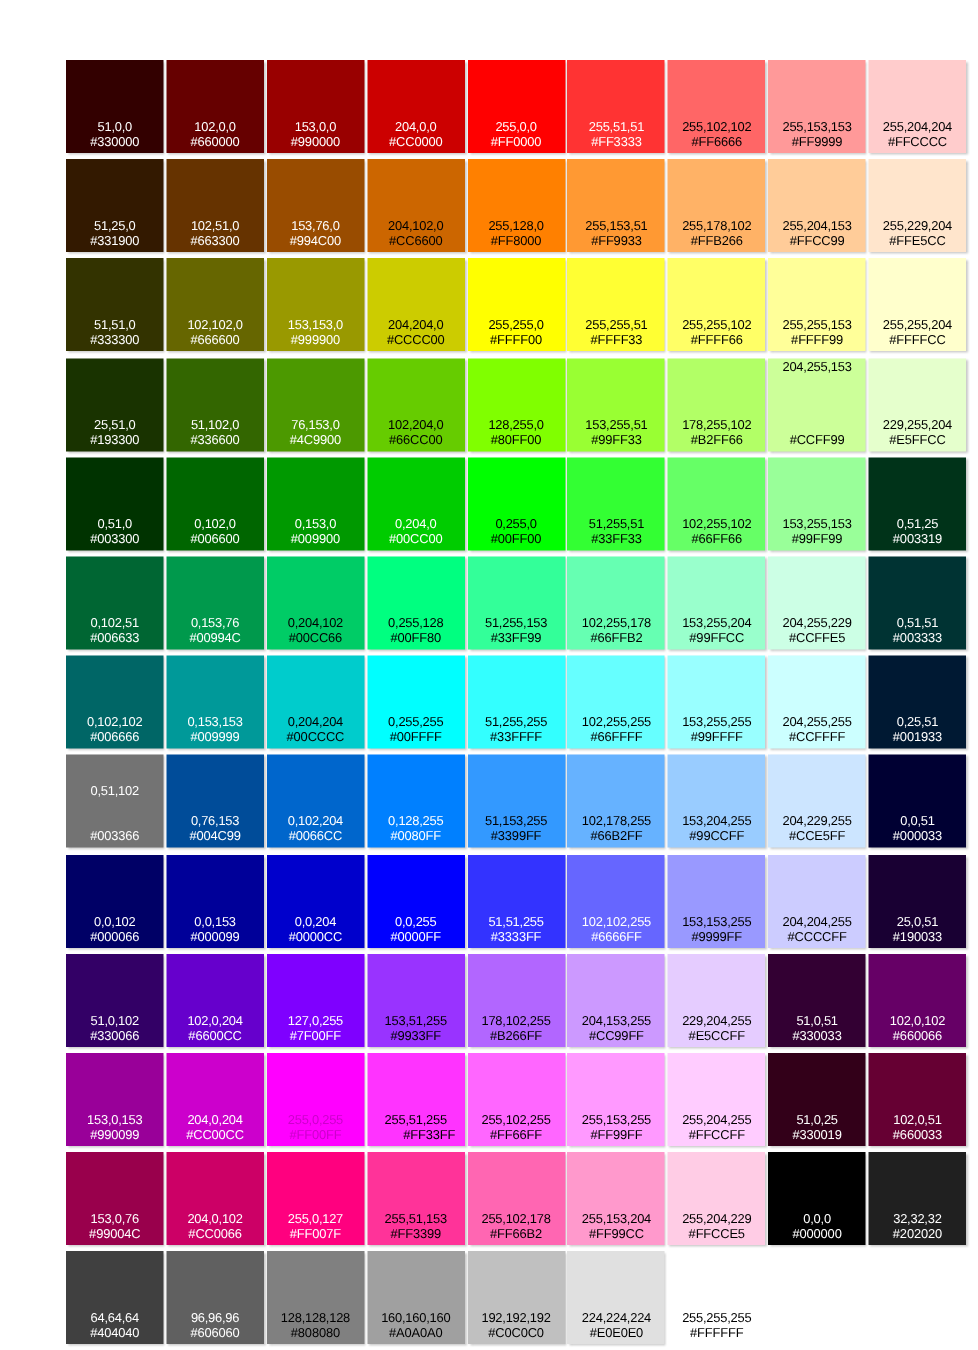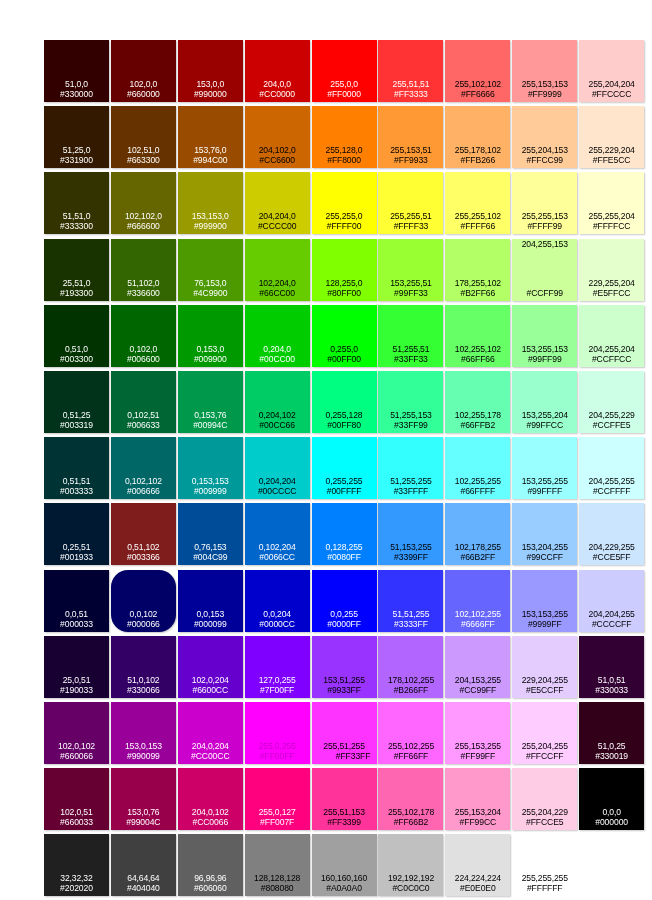--- a/index.html
+++ b/index.html
@@ -237,24 +237,20 @@
         <span class="swatch-hex" style="color: rgb(0, 0, 0);">#33FF33</span>
       </div>
       <div class="swatch" title="102,255,102  #66FF66" style="background: rgb(102, 255, 102);">
         <span class="swatch-rgb" style="color: rgb(0, 0, 0);">102,255,102</span>
         <span class="swatch-hex" style="color: rgb(0, 0, 0);">#66FF66</span>
       </div>
       <div class="swatch" title="153,255,153  #99FF99" style="background: rgb(153, 255, 153);">
         <span class="swatch-rgb" style="color: rgb(0, 0, 0);">153,255,153</span>
         <span class="swatch-hex" style="color: rgb(0, 0, 0);">#99FF99</span>
       </div>
-      <div class="swatch" title="204,255,204  #CCFFCC" style="background: rgb(204, 255, 204);">
-        <span class="swatch-rgb" style="color: rgb(0, 0, 0);">204,255,204</span>
-        <span class="swatch-hex" style="color: rgb(0, 0, 0);">#CCFFCC</span>
-      </div>
       <div class="swatch" title="0,51,25  #003319" style="background: rgb(0, 51, 25);">
         <span class="swatch-rgb" style="color: rgb(255, 255, 255);">0,51,25</span>
         <span class="swatch-hex" style="color: rgb(255, 255, 255);">#003319</span>
       </div>
       <div class="swatch" title="0,102,51  #006633" style="background: rgb(0, 102, 51);">
         <span class="swatch-rgb" style="color: rgb(255, 255, 255);">0,102,51</span>
         <span class="swatch-hex" style="color: rgb(255, 255, 255);">#006633</span>
       </div>
       <div class="swatch" title="0,153,76  #00994C" style="background: rgb(0, 153, 76);">
         <span class="swatch-rgb" style="color: rgb(255, 255, 255);">0,153,76</span>
@@ -317,21 +313,21 @@
         <span class="swatch-hex" style="color: rgb(0, 0, 0);">#99FFFF</span>
       </div>
       <div class="swatch" title="204,255,255  #CCFFFF" style="background: rgb(204, 255, 255);">
         <span class="swatch-rgb" style="color: rgb(0, 0, 0);">204,255,255</span>
         <span class="swatch-hex" style="color: rgb(0, 0, 0);">#CCFFFF</span>
       </div>
       <div class="swatch" title="0,25,51  #001933" style="background: rgb(0, 25, 51);">
         <span class="swatch-rgb" style="color: rgb(255, 255, 255);">0,25,51</span>
         <span class="swatch-hex" style="color: rgb(255, 255, 255);">#001933</span>
       </div>
-      <div class="swatch" title="0,51,102  #003366" style="background: #7f1d1d;">
+      <div class="swatch" title="0,51,102  #003366" style="background: #737373; gap: 20px;">
         <span class="swatch-rgb" style="color: rgb(255, 255, 255);">0,51,102</span>
         <span class="swatch-hex" style="color: rgb(255, 255, 255);">#003366</span>
       </div>
       <div class="swatch" title="0,76,153  #004C99" style="background: rgb(0, 76, 153);">
         <span class="swatch-rgb" style="color: rgb(255, 255, 255);">0,76,153</span>
         <span class="swatch-hex" style="color: rgb(255, 255, 255);">#004C99</span>
       </div>
       <div class="swatch" title="0,102,204  #0066CC" style="background: rgb(0, 102, 204);">
         <span class="swatch-rgb" style="color: rgb(255, 255, 255);">0,102,204</span>
         <span class="swatch-hex" style="color: rgb(255, 255, 255);">#0066CC</span>
@@ -353,21 +349,21 @@
         <span class="swatch-hex" style="color: rgb(0, 0, 0);">#99CCFF</span>
       </div>
       <div class="swatch" title="204,229,255  #CCE5FF" style="background: rgb(204, 229, 255);">
         <span class="swatch-rgb" style="color: rgb(0, 0, 0);">204,229,255</span>
         <span class="swatch-hex" style="color: rgb(0, 0, 0);">#CCE5FF</span>
       </div>
       <div class="swatch" title="0,0,51  #000033" style="background: rgb(0, 0, 51);">
         <span class="swatch-rgb" style="color: rgb(255, 255, 255);">0,0,51</span>
         <span class="swatch-hex" style="color: rgb(255, 255, 255);">#000033</span>
       </div>
-      <div class="swatch" title="0,0,102  #000066" style="background: rgb(0, 0, 102); border-radius: 17px;">
+      <div class="swatch" title="0,0,102  #000066" style="background: rgb(0, 0, 102);">
         <span class="swatch-rgb" style="color: rgb(255, 255, 255);">0,0,102</span>
         <span class="swatch-hex" style="color: rgb(255, 255, 255);">#000066</span>
       </div>
       <div class="swatch" title="0,0,153  #000099" style="background: rgb(0, 0, 153);">
         <span class="swatch-rgb" style="color: rgb(255, 255, 255);">0,0,153</span>
         <span class="swatch-hex" style="color: rgb(255, 255, 255);">#000099</span>
       </div>
       <div class="swatch" title="0,0,204  #0000CC" style="background: rgb(0, 0, 204);">
         <span class="swatch-rgb" style="color: rgb(255, 255, 255);">0,0,204</span>
         <span class="swatch-hex" style="color: rgb(255, 255, 255);">#0000CC</span>

